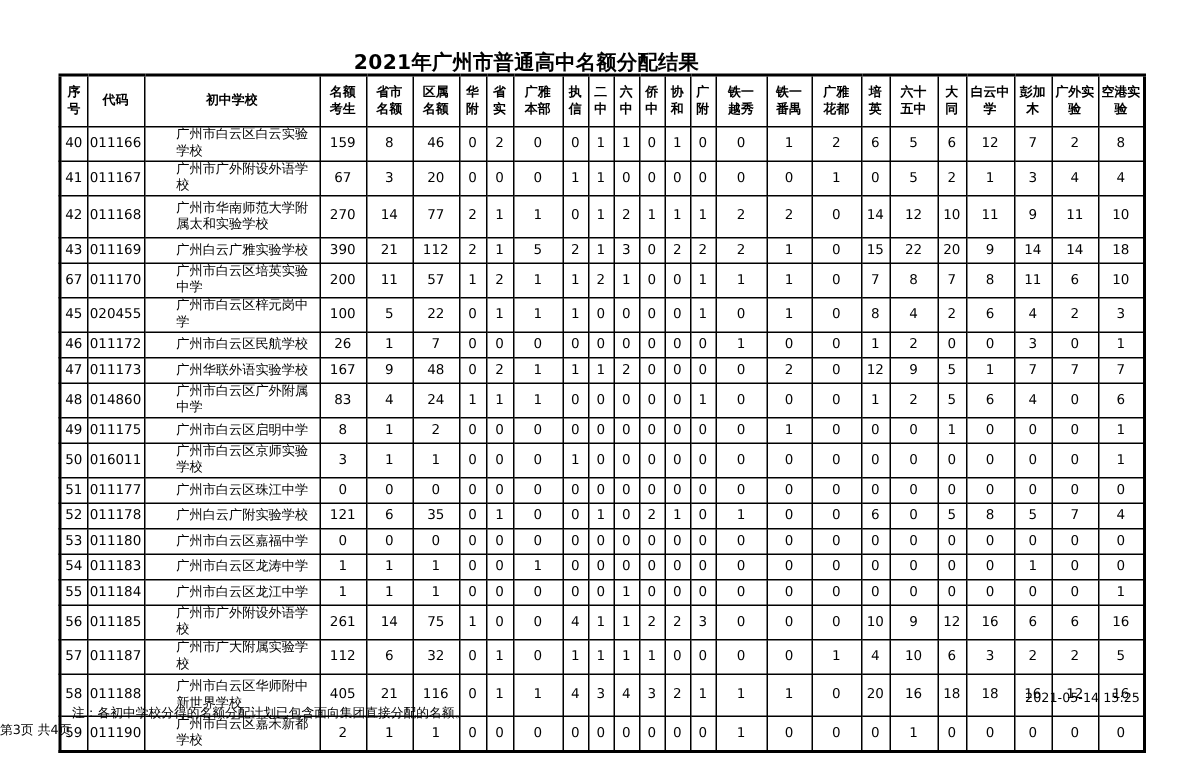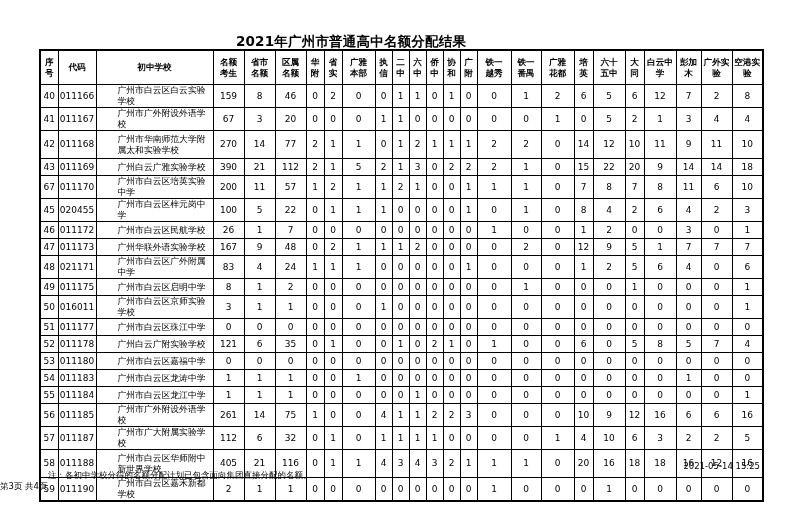--- a/index.html
+++ b/index.html
@@ -368,21 +368,21 @@
         <td>12</td>
         <td>9</td>
         <td>5</td>
         <td>1</td>
         <td>7</td>
         <td>7</td>
         <td>7</td>
       </tr>
       <tr class="r1">
         <td>48</td>
-        <td>021171</td>
+        <td>014860</td>
         <td class="school">广州市白云区广外附属中学</td>
         <td>83</td>
         <td>4</td>
         <td>24</td>
         <td>1</td>
         <td>1</td>
         <td>1</td>
         <td>0</td>
         <td>0</td>
         <td>0</td>

